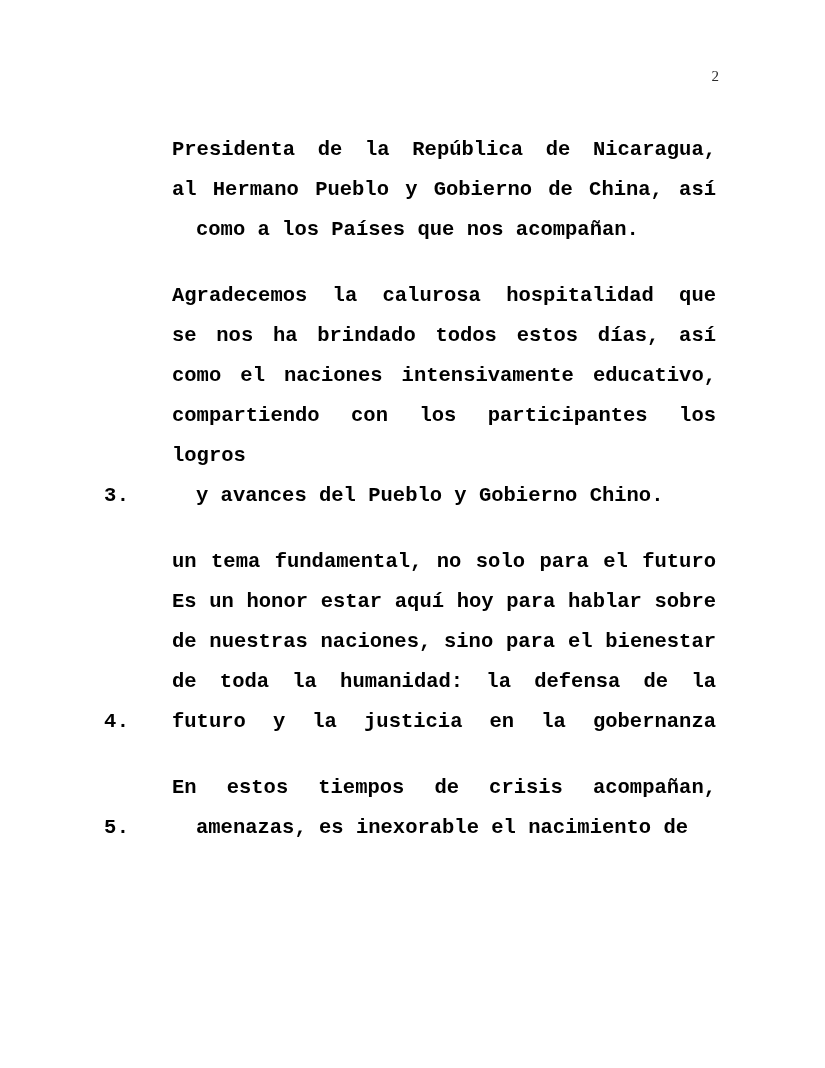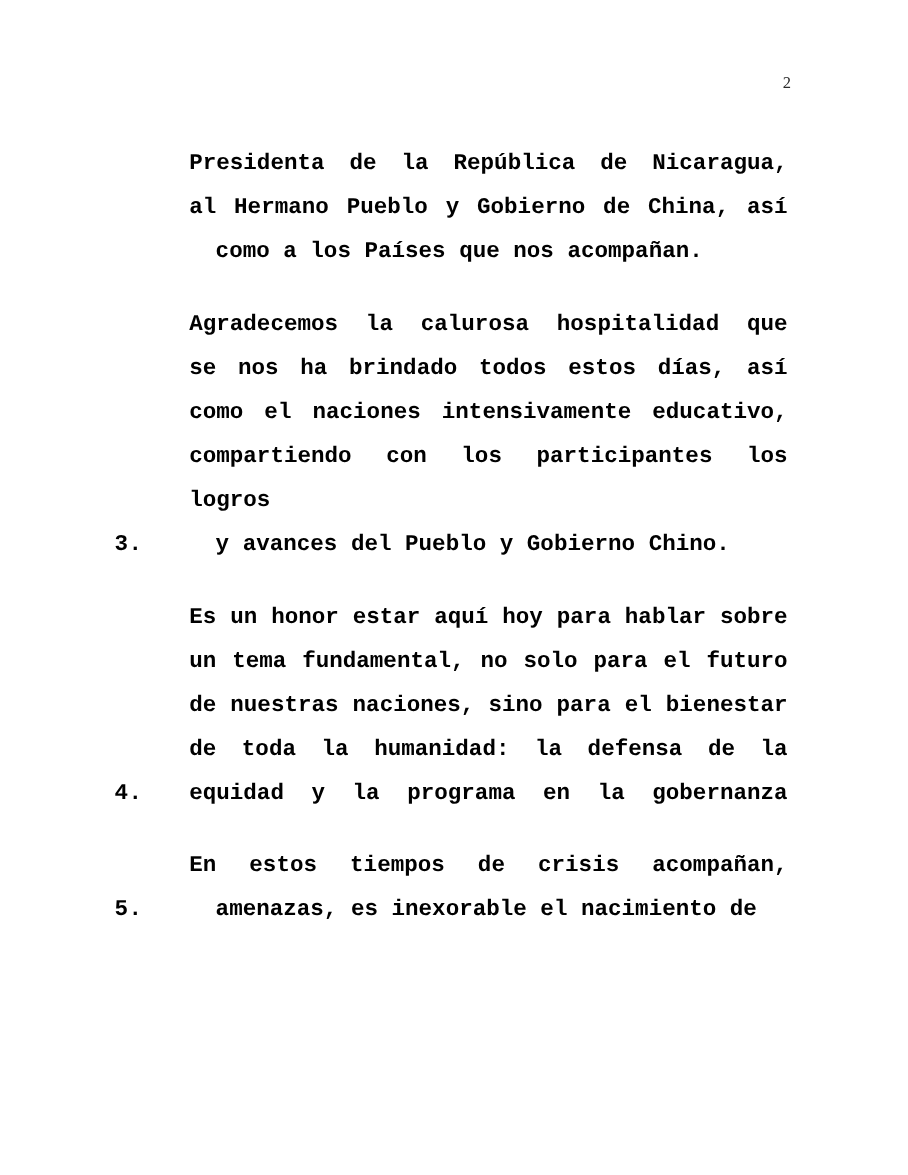--- a/index.html
+++ b/index.html
@@ -103,25 +103,25 @@
         <span class="line">Agradecemos la calurosa hospitalidad que</span>
         <span class="line">se nos ha brindado todos estos días, así</span>
         <span class="line">como el naciones intensivamente educativo,</span>
         <span class="line">compartiendo con los participantes los logros</span>
         <span class="line last">y avances del Pueblo y Gobierno Chino.</span>
       </div>
     </div>
     <div class="para-block">
       <div class="para-marker">4.</div>
       <div class="para-text">
+        <span class="line">un tema fundamental, no solo para el futuro</span>
         <span class="line">Es un honor estar aquí hoy para hablar sobre</span>
-        <span class="line">un tema fundamental, no solo para el futuro</span>
         <span class="line">de nuestras naciones, sino para el bienestar</span>
         <span class="line">de toda la humanidad: la defensa de la</span>
-        <span class="line">equidad y la programa en la gobernanza</span>
+        <span class="line">futuro y la justicia en la gobernanza</span>
       </div>
     </div>
     <div class="para-block">
       <div class="para-marker">5.</div>
       <div class="para-text">
         <span class="line">En estos tiempos de crisis acompañan,</span>
         <span class="line last">amenazas, es inexorable el nacimiento de</span>
       </div>
     </div>
   </div>

